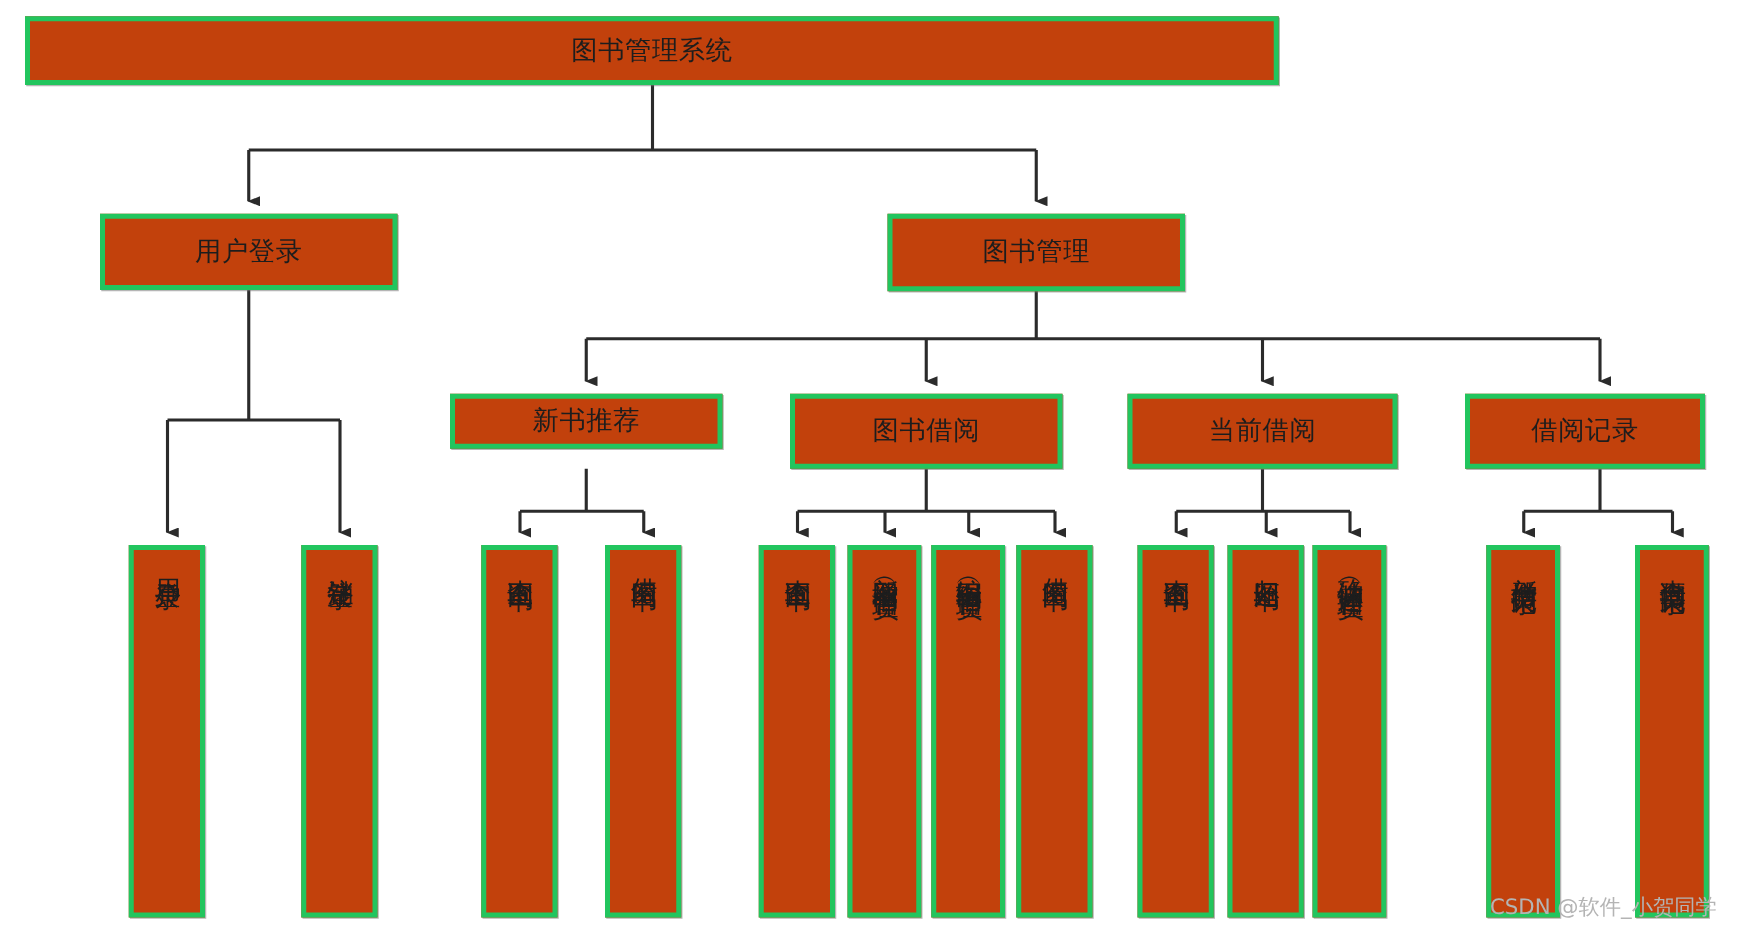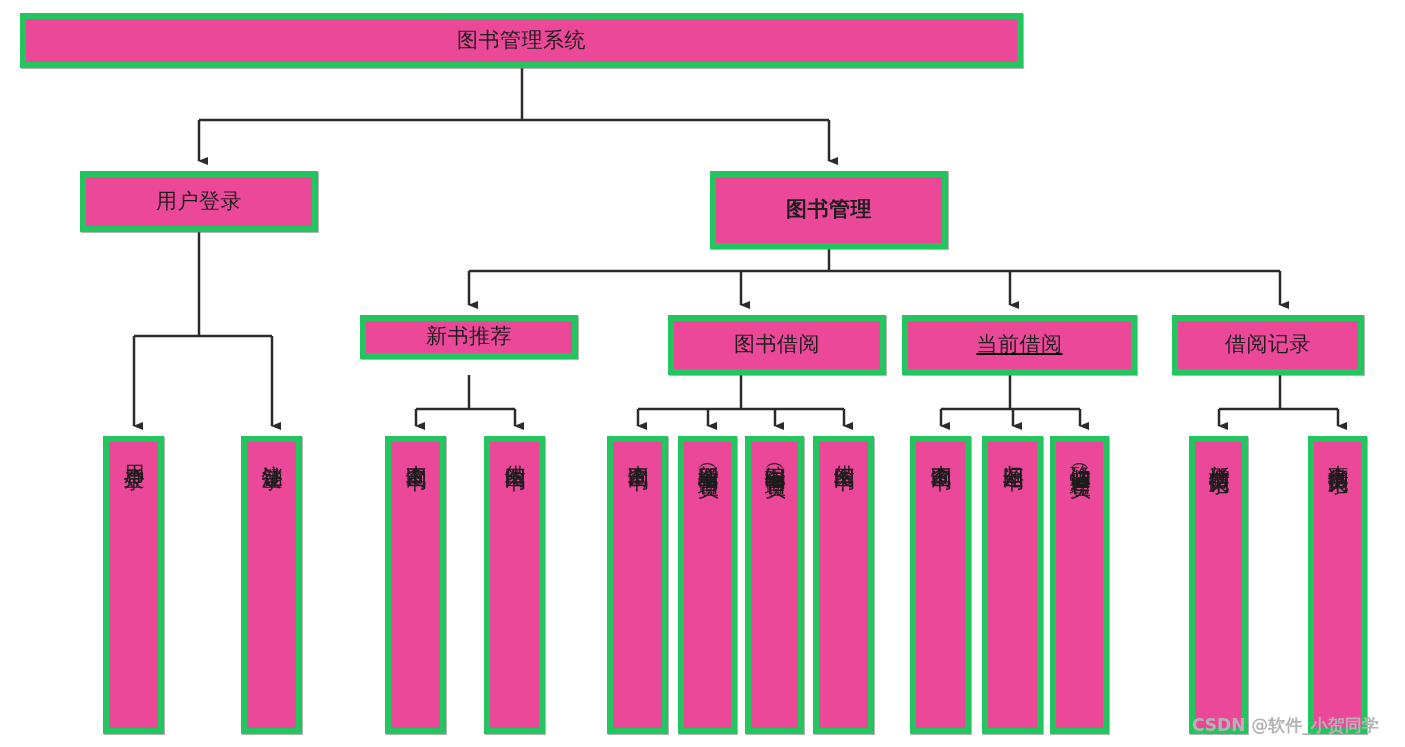--- a/index.html
+++ b/index.html
@@ -23,22 +23,22 @@
   svg.edges {
     position: absolute;
     left: 0;
     top: 0;
     width: 1405px;
     height: 747px;
   }
   .node-box {
     position: absolute;
     box-sizing: border-box;
-    background: #ec4899;
-    border: 6px solid #22c55e;
+    background: #c2410c;
+    border: 4px solid #22c55e;
     box-shadow: 1px 1px 0 0 rgba(120,120,120,0.55);
     display: flex;
     align-items: center;
     justify-content: center;
     overflow: hidden;
   }
   .node-label {
     color: #1d1d1d;
     font-family: "DejaVu Sans", "Liberation Sans", sans-serif;
     line-height: 1.02;
@@ -63,21 +63,20 @@
     letter-spacing: 2px;
   }
   .watermark {
     position: absolute;
     color: #b4b4b4;
     font-size: 17px;
     font-family: "DejaVu Sans", "Liberation Sans", sans-serif;
     white-space: nowrap;
     pointer-events: none;
     user-select: none;
-    font-weight: bold;
   }
 </style>
 </head>
 <body>
 
 <div id="diagram-root">
   <svg class="edges" viewBox="0 0 1405 747" xmlns="http://www.w3.org/2000/svg">
     <defs>
       <marker id="arrowhead" markerWidth="8" markerHeight="10" refX="4" refY="9" orient="auto" markerUnits="userSpaceOnUse">
         <path d="M0,0 L8,0 L4,10 Z" fill="#2b2b2b"></path>
@@ -120,30 +119,30 @@
       </g>
   </svg>
 
   <div id="node-layer">
       <div class="node-box horizontal" style="left: 20px; top: 13px; width: 1003px; height: 55px;">
         <span class="node-label">图书管理系统</span>
       </div>
       <div class="node-box horizontal" style="left: 80px; top: 171px; width: 238px; height: 61px;">
         <span class="node-label">用户登录</span>
       </div>
-      <div class="node-box horizontal" style="left: 710px; top: 171px; width: 238px; height: 78px; font-weight: bold;">
+      <div class="node-box horizontal" style="left: 710px; top: 171px; width: 238px; height: 62px;">
         <span class="node-label">图书管理</span>
       </div>
       <div class="node-box horizontal" style="left: 360px; top: 315px; width: 218px; height: 44px;">
         <span class="node-label">新书推荐</span>
       </div>
-      <div class="node-box horizontal" style="left: 668px; top: 315px; width: 218px; height: 60px;">
+      <div class="node-box horizontal" style="left: 632px; top: 315px; width: 218px; height: 60px;">
         <span class="node-label">图书借阅</span>
       </div>
-      <div class="node-box horizontal" style="left: 902px; top: 315px; width: 235px; height: 60px; text-decoration: underline;">
+      <div class="node-box horizontal" style="left: 902px; top: 315px; width: 216px; height: 60px;">
         <span class="node-label">当前借阅</span>
       </div>
       <div class="node-box horizontal" style="left: 1172px; top: 315px; width: 192px; height: 60px;">
         <span class="node-label">借阅记录</span>
       </div>
       <div class="node-box vertical" style="left: 103px; top: 436px; width: 61px; height: 298px;">
         <span class="node-label">用户登录</span>
       </div>
       <div class="node-box vertical" style="left: 241px; top: 436px; width: 61px; height: 298px;">
         <span class="node-label">注销登录</span>

